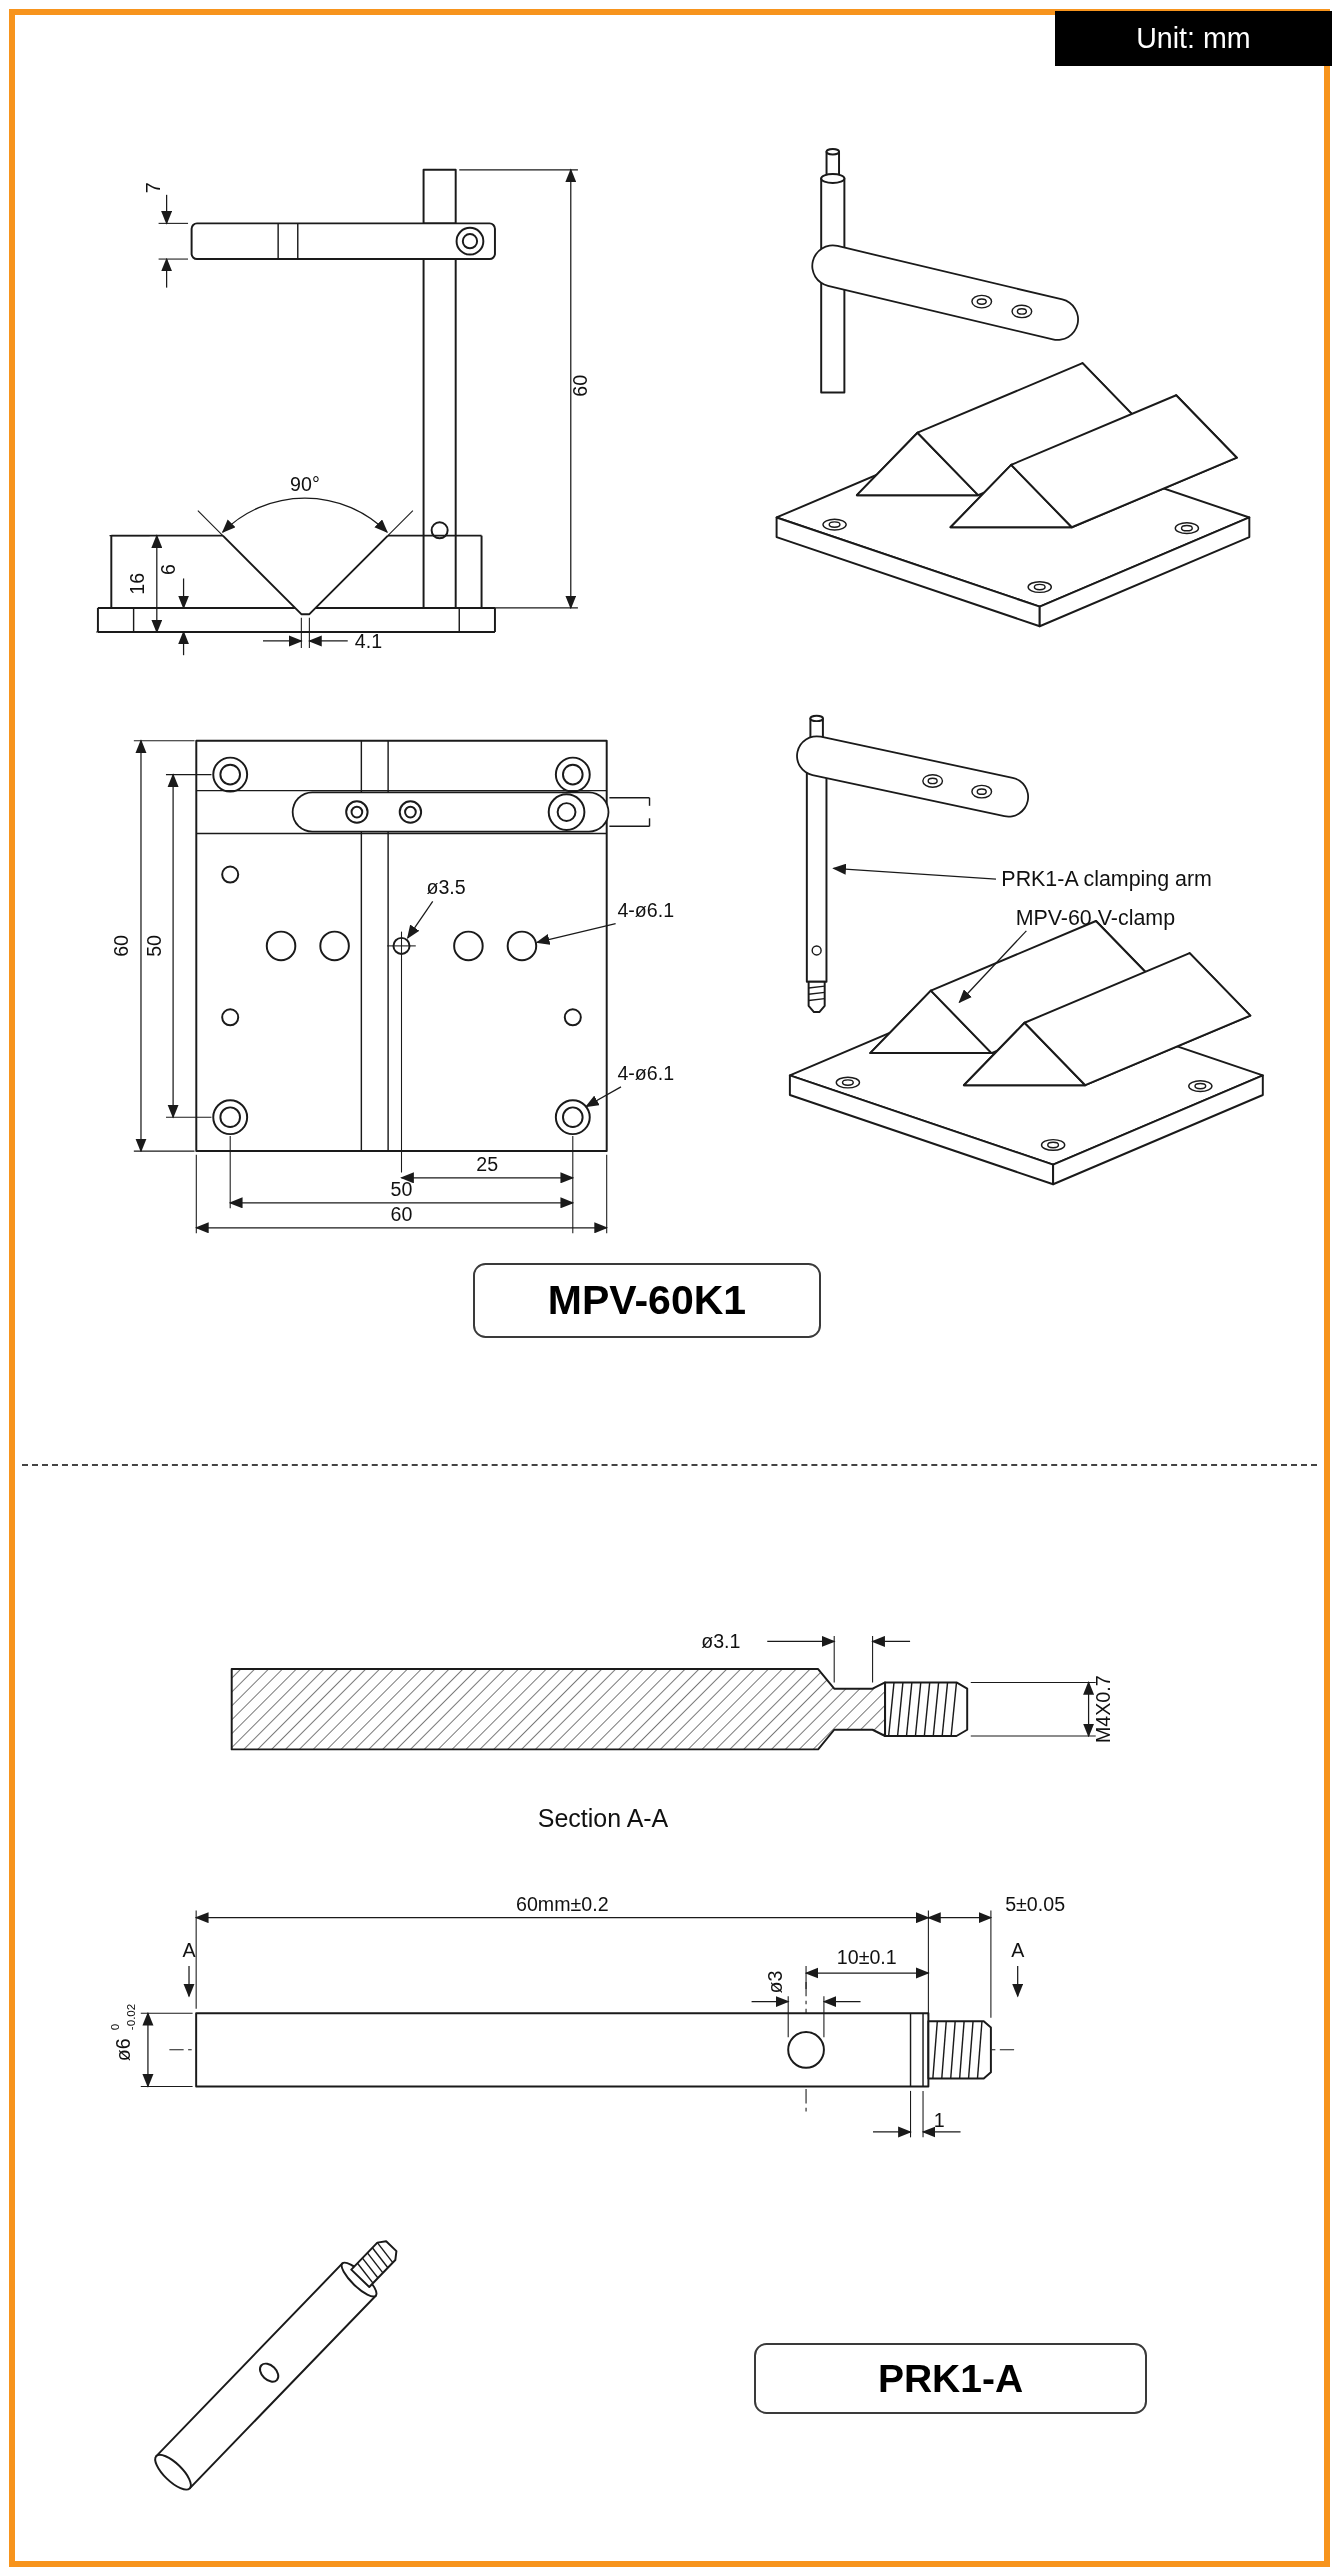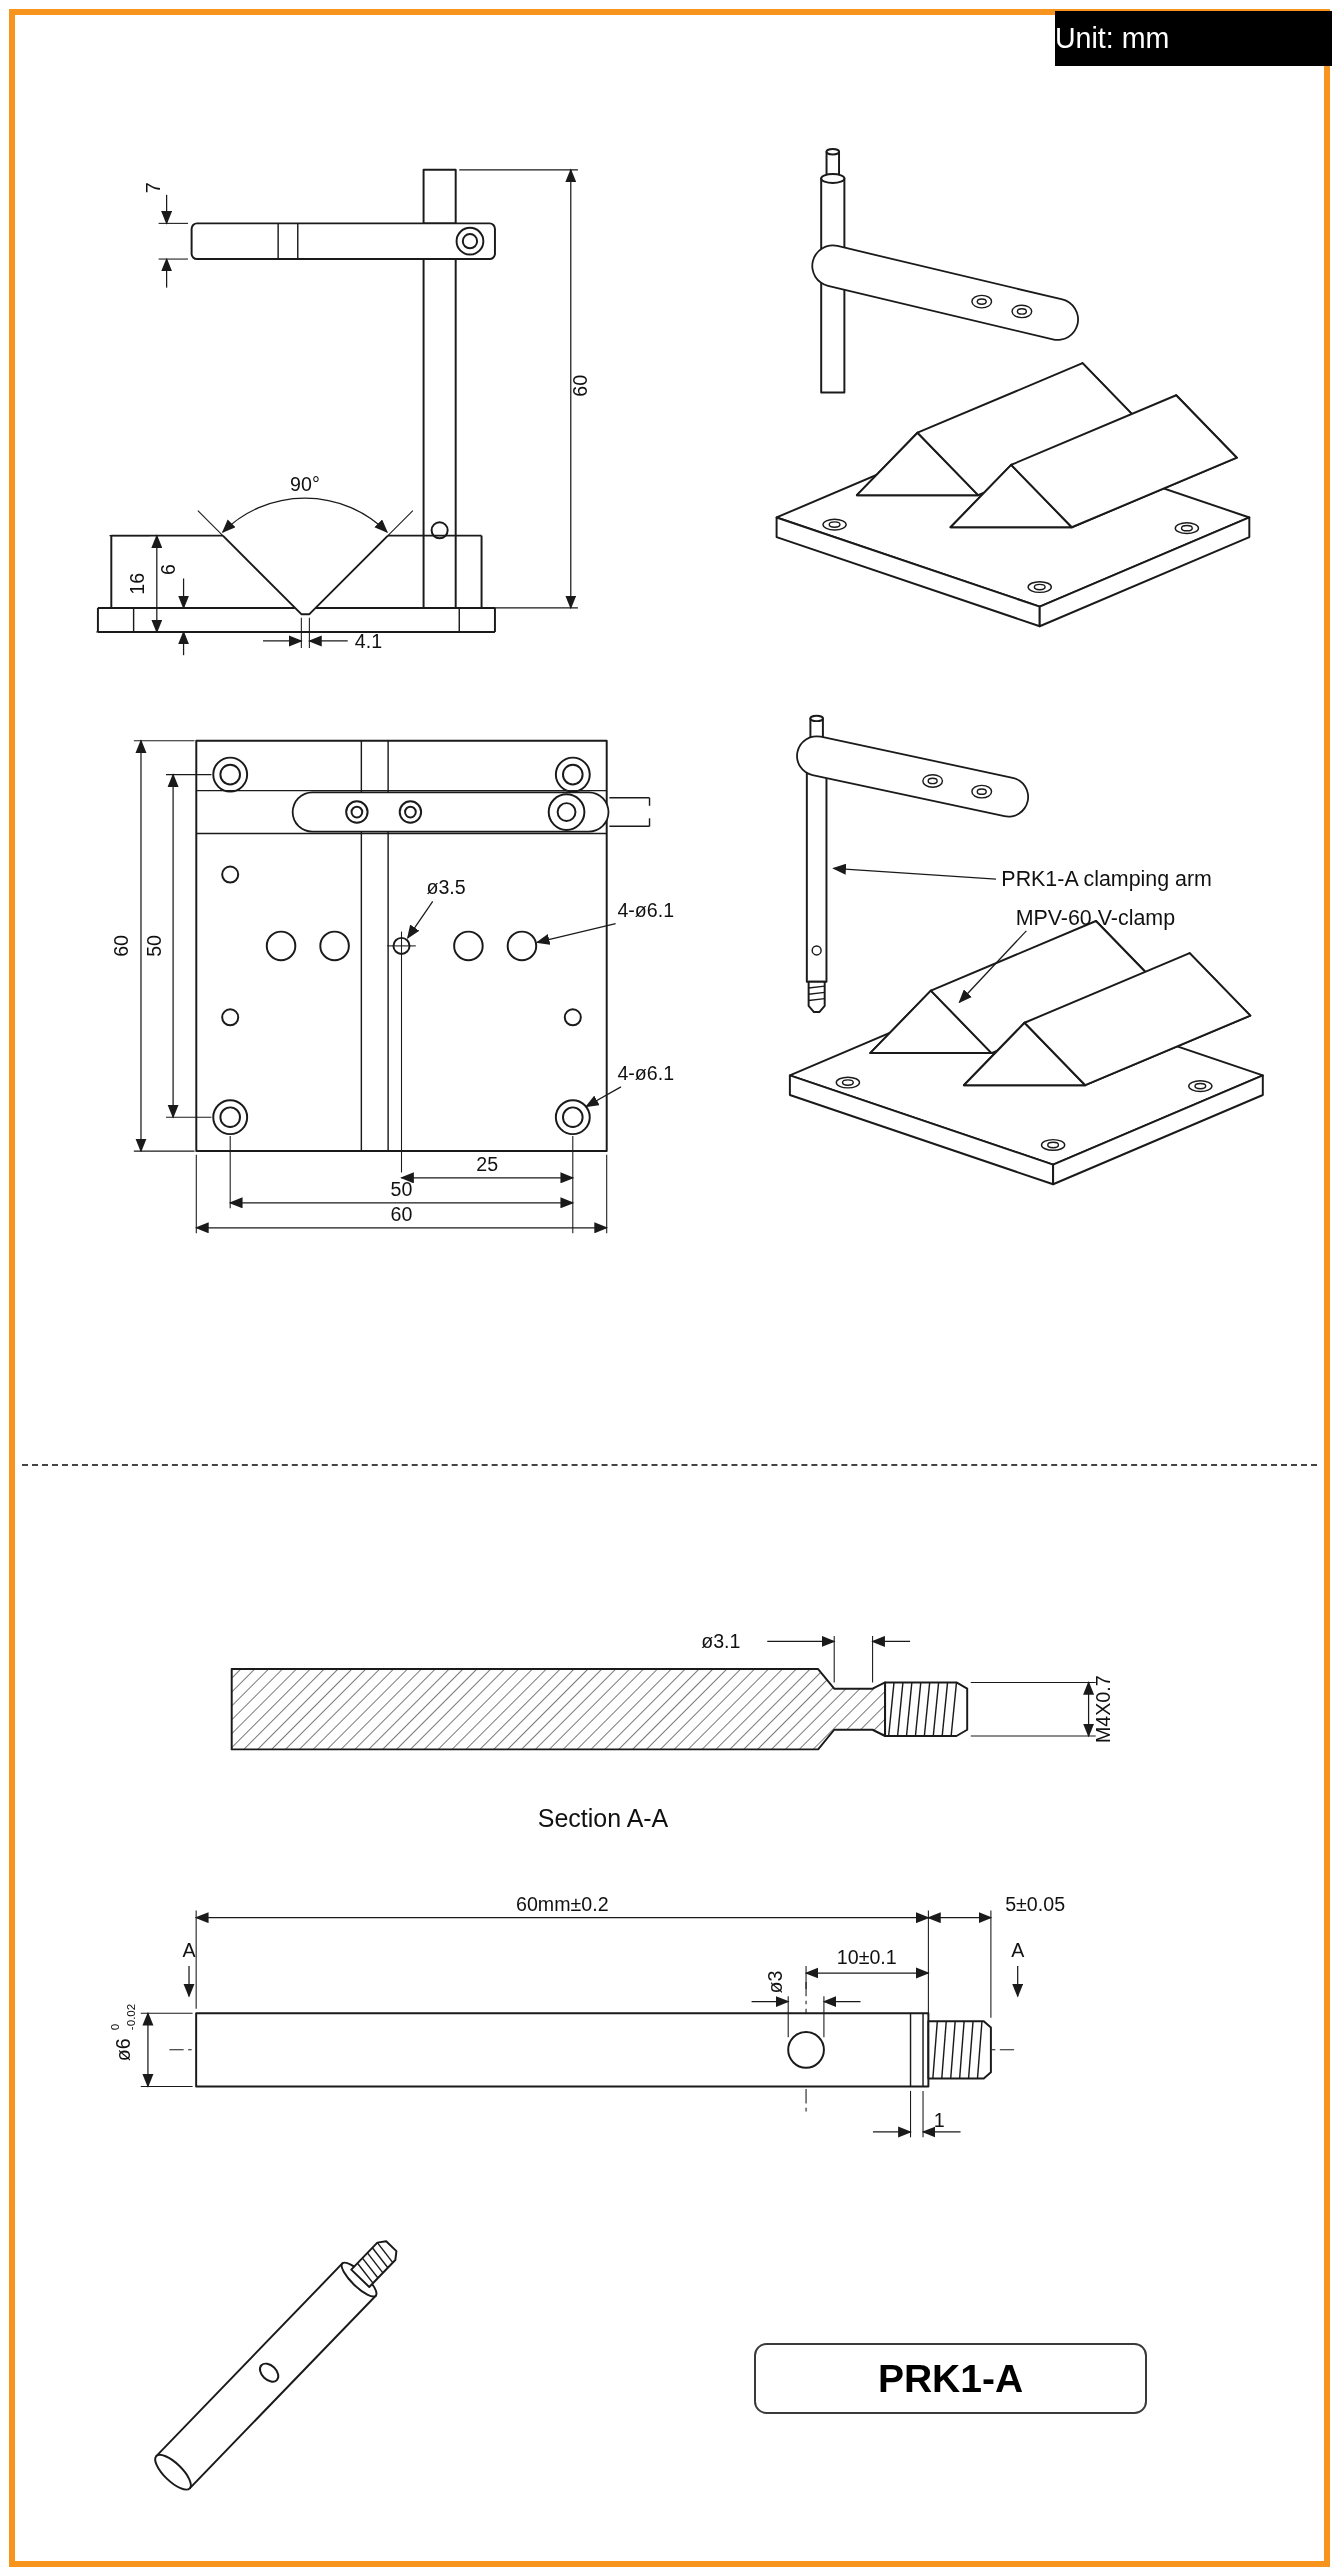--- a/index.html
+++ b/index.html
@@ -1,21 +1,21 @@
 <!DOCTYPE html>
 <html style="--accent: #F7941D; --ink: #1a1a1a; --unitbg: #000000;font-size:14.3px"><head>
 <meta charset="utf-8">
 <style>
   :root { --accent:#F7941D; --ink:#1a1a1a; --unitbg:#000000; }
   * { margin:0; padding:0; box-sizing:border-box; }
   body { background:#fff; font-family:"Liberation Sans", sans-serif; }
   .page { position:relative; width:1339px; height:2576px; background:#fff; overflow:hidden; }
   .frame { position:absolute; inset:9px; border:6.2px solid var(--accent); pointer-events:none; }
   .unit-box { position:absolute; top:10.7px; right:7.1px; width:277px; height:55px; background:var(--unitbg);
-              color:#fff; display:flex; align-items:center; justify-content:flex-start; font-size:28.6px; z-index:6; }
+              color:#fff; display:flex; align-items:center; justify-content:center; font-size:28.6px; z-index:6; }
   .abs { position:absolute; }
   .label-box { position:absolute; background:#fff; border:2.7px solid #3a3a3a; border-radius:12.5px;
                display:flex; align-items:center; justify-content:center; font-weight:bold; color:#000; z-index:4; }
   .mpv-box { left:473px; top:1263px; width:348px; height:75px; font-size:41px; }
   .prk-box { left:754px; top:2343px; width:393px; height:71px; font-size:39px; }
   .divider { position:absolute; top:1464px; left:22px; right:22px; height:0; border-top:2.7px dashed #444; }
   
   .p  { fill:#fff; stroke:#1a1a1a; stroke-width:2.2; stroke-linejoin:round; }
   .pn { fill:none; stroke:#1a1a1a; stroke-width:2.2; stroke-linejoin:round; }
   .pt { fill:none; stroke:#1a1a1a; stroke-width:1.6; }
@@ -315,20 +315,23 @@
     <g>
       <line class="dl" x1="316" y1="250" x2="134" y2="238" marker-end="url(#exA)"></line>
       <text class="dimL" x="322" y="258" text-anchor="start">PRK1-A clamping arm</text>
     </g>
     <g>
       <line class="dl" x1="350" y1="308" x2="275" y2="388" marker-end="url(#exA)"></line>
       <text class="dimL" x="338" y="302" text-anchor="start">MPV-60 V-clamp</text>
     </g>
   </svg>
 
+  <div class="label-box mpv-box">
+    <span>MPV-60K1</span>
+  </div>
 
   <div class="divider"></div>
 
   <svg class="abs" style="left:196px; top:1602px;" width="964" height="268" viewBox="0 0 1080 300">
     <defs>
       <marker id="scA" viewBox="0 0 10 8" refX="9" refY="4" markerWidth="11" markerHeight="9" orient="auto-start-reverse">
         <path d="M0,0 L10,4 L0,8 z" fill="#1a1a1a"></path>
       </marker>
       <pattern id="scHatch" patternUnits="userSpaceOnUse" width="11" height="11" patternTransform="rotate(45)">
         <line x1="0" y1="0" x2="0" y2="11" stroke="#444" stroke-width="1.6"></line>

